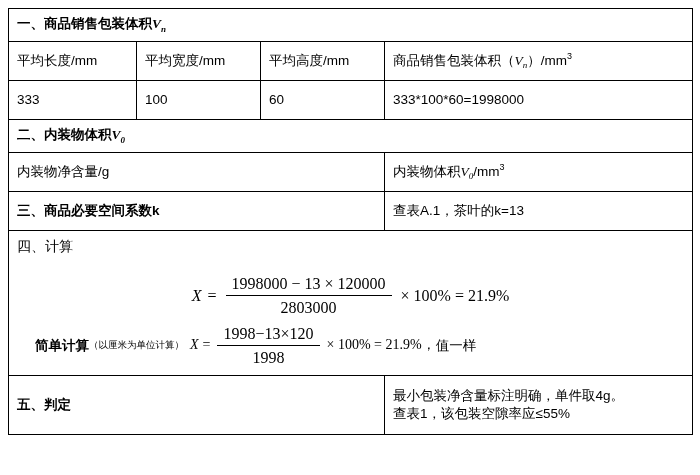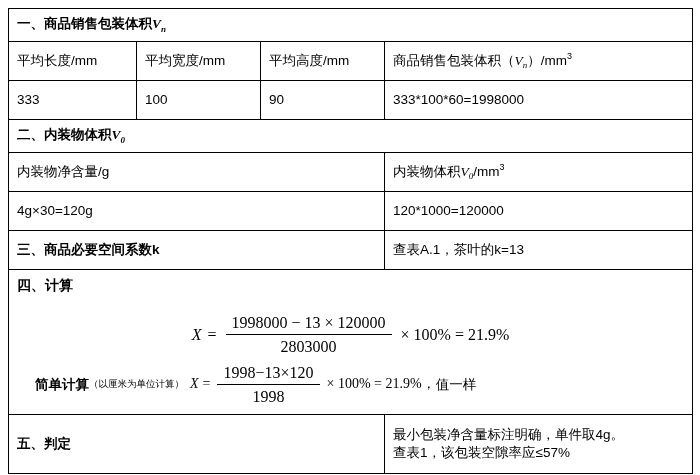--- a/index.html
+++ b/index.html
@@ -53,21 +53,21 @@
   }
   sup.sm {
     font-size: 9px;
   }
   .calc-cell {
     height: 128px;
     vertical-align: top;
     padding-top: 10px;
   }
   .calc-title {
-    font-weight: bold;
+    font-weight: normal;
     font-size: 14px;
     margin-bottom: 17px;
   }
   .formula-main {
     text-align: center;
     font-family: "Liberation Serif", serif;
     font-size: 16px;
     margin: 10px 0 4px 0;
     display: flex;
     justify-content: center;
@@ -151,41 +151,37 @@
       <td class="cell-plain">平均宽度/mm</td>
       <td class="cell-plain">平均高度/mm</td>
       <td class="cell-plain">
         <span>商品销售包装体积（</span><span class="italic-var">V</span><sub class="sm">n</sub><span>）/mm</span><sup class="sm">3</sup>
       </td>
     </tr>
 
     <tr class="rowtall">
       <td class="cell-plain">333</td>
       <td class="cell-plain">100</td>
-      <td class="cell-plain">90</td>
+      <td class="cell-plain">60</td>
       <td class="cell-plain">333*100*60=1998000</td>
     </tr>
 
     <tr>
       <td colspan="4" class="hdr">
         <span>二、内装物体积</span><span class="italic-var">V</span><sub class="sm">0</sub>
       </td>
     </tr>
 
     <tr class="rowtall">
       <td colspan="3" class="cell-plain">内装物净含量/g</td>
       <td class="cell-plain">
         <span>内装物体积</span><span class="italic-var">V</span><sub class="sm">0</sub><span>/mm</span><sup class="sm">3</sup>
       </td>
     </tr>
 
-    <tr class="rowtall">
-      <td colspan="3" class="cell-plain">4g×30=120g</td>
-      <td class="cell-plain">120*1000=120000</td>
-    </tr>
 
     <tr class="rowtall">
       <td colspan="3" class="hdr">三、商品必要空间系数k</td>
       <td class="cell-plain">查表A.1，茶叶的k=13</td>
     </tr>
 
     <tr>
       <td colspan="4" class="calc-cell">
         <div class="calc-title">四、计算</div>
 
@@ -211,19 +207,19 @@
           <span class="nowrap" style="margin-left:4px">× 100% = 21.9%，</span>
           <span class="tail-note">值一样</span>
         </div>
       </td>
     </tr>
 
     <tr>
       <td colspan="3" class="hdr judge-cell">五、判定</td>
       <td class="judge-cell judge-right">
         <div>最小包装净含量标注明确，单件取4g。</div>
-        <div>查表1，该包装空隙率应≤57%</div>
+        <div>查表1，该包装空隙率应≤55%</div>
       </td>
     </tr>
 
   </tbody>
     </table>
 </div>
 
 </body></html>

